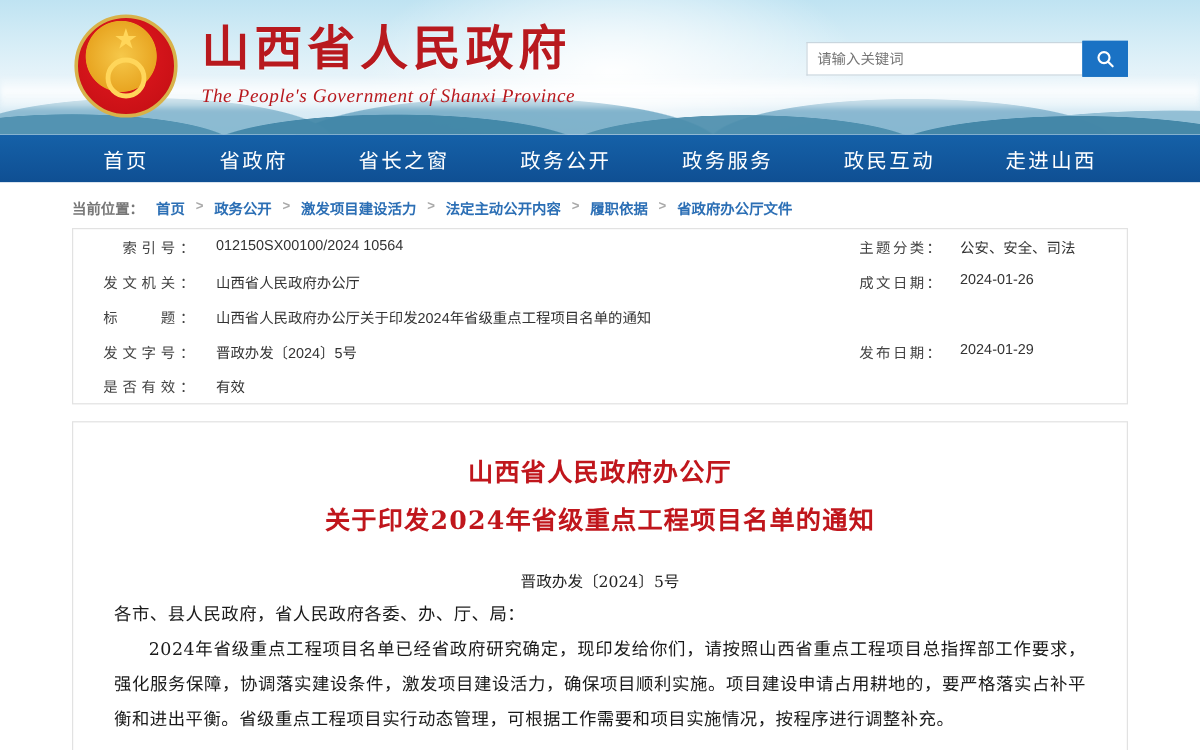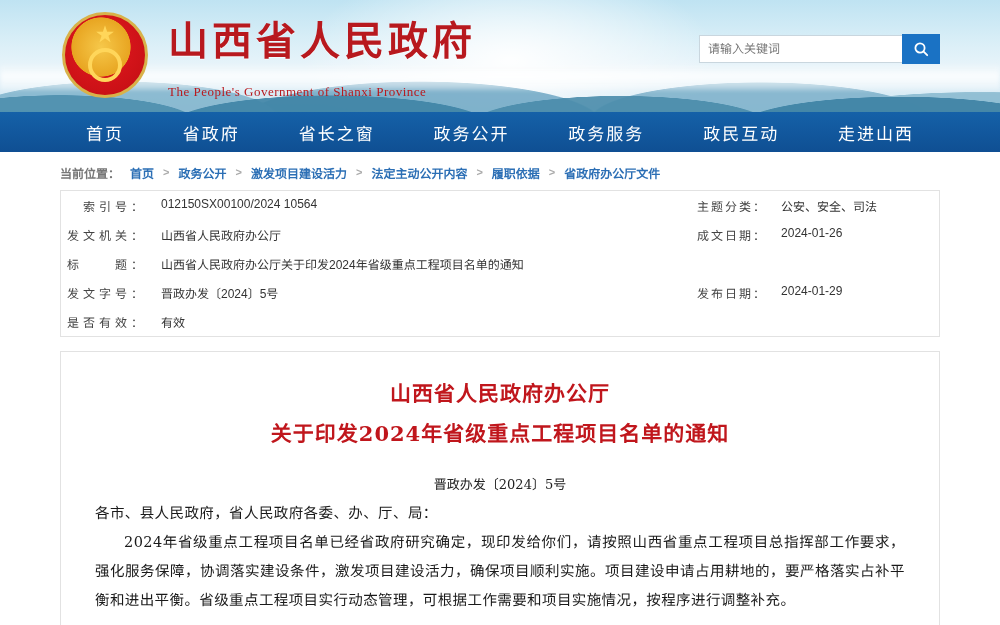--- a/index.html
+++ b/index.html
@@ -69,27 +69,27 @@
     position: absolute; left: 168px; top: 18px;
   }
   .site-title .cn {
     font-family: "DejaVu Serif", "Liberation Serif", serif;
     font-size: 40px; font-weight: 700; color: #b8191e; letter-spacing: 4px;
     text-shadow: 0 1px 0 rgba(255,255,255,.6);
     line-height: 1.15;
   }
   .site-title .en {
     font-family: "Liberation Serif", serif;
-    font-size: 13px; color: #b8191e; letter-spacing: .5px; margin-top: 20px;
+    font-size: 16px; color: #b8191e; letter-spacing: .5px; margin-top: 8px; font-style: italic;
   }
   .searchbox {
     position: absolute; right: 60px; top: 34px; display: flex; align-items: center;
   }
   .searchbox input {
-    width: 203px; height: 28px; border: 1px solid #c9d6de; border-right: none;
+    width: 230px; height: 28px; border: 1px solid #c9d6de; border-right: none;
     background: #fff; padding: 0 8px; font-size: 12px; color: #555; outline: none;
     font-family: "Liberation Sans", sans-serif;
   }
   .searchbox .search-btn {
     width: 38px; height: 30px; background: #1a72c4; border: 1px solid #1a72c4;
     display: flex; align-items: center; justify-content: center; cursor: pointer;
   }
   .searchbox .search-btn svg { display:block; }
 
   
@@ -110,21 +110,21 @@
   .crumb {
     margin: 0 auto; width: 880px; height: 34px; display: flex; align-items: center;
     font-size: 12px; color: #666; gap: 4px; padding-top: 6px;
   }
   .crumb .label { color: #777; margin-right: 6px; }
   .crumb a { color: #2c6fb5; text-decoration: none; cursor: pointer; }
   .crumb .sep { color: #aaa; margin: 0 5px; font-size: 11px; }
 
   
   .meta-wrap { width: 880px; margin: 4px auto 0; border: 1px solid #e2e2e2; background: #fff; }
-  .meta-table { width: 100%; border-collapse: collapse; }
+  .meta-table { width: 100%; border-collapse: collapse; margin-left: 19px; }
   .meta-table td { padding: 6px 4px; font-size: 12px; vertical-align: top; }
   .meta-table td.k { width: 96px; text-align: right; color: #444; letter-spacing: 4px; padding-right: 10px; white-space: nowrap;}
   .meta-table td.v { color: #333; padding-right: 16px; }
   .meta-table td.k2 { width: 86px; text-align: right; color: #444; letter-spacing: 2px; padding-right: 10px; white-space: nowrap;}
 
   
   .doc-wrap { width: 880px; margin: 14px auto 0; border: 1px solid #e2e2e2; background: #fff; padding: 22px 34px 10px; }
   .doc-title {
     text-align: center; color: #c0161c;
     font-family: "DejaVu Serif", "Liberation Serif", serif;

